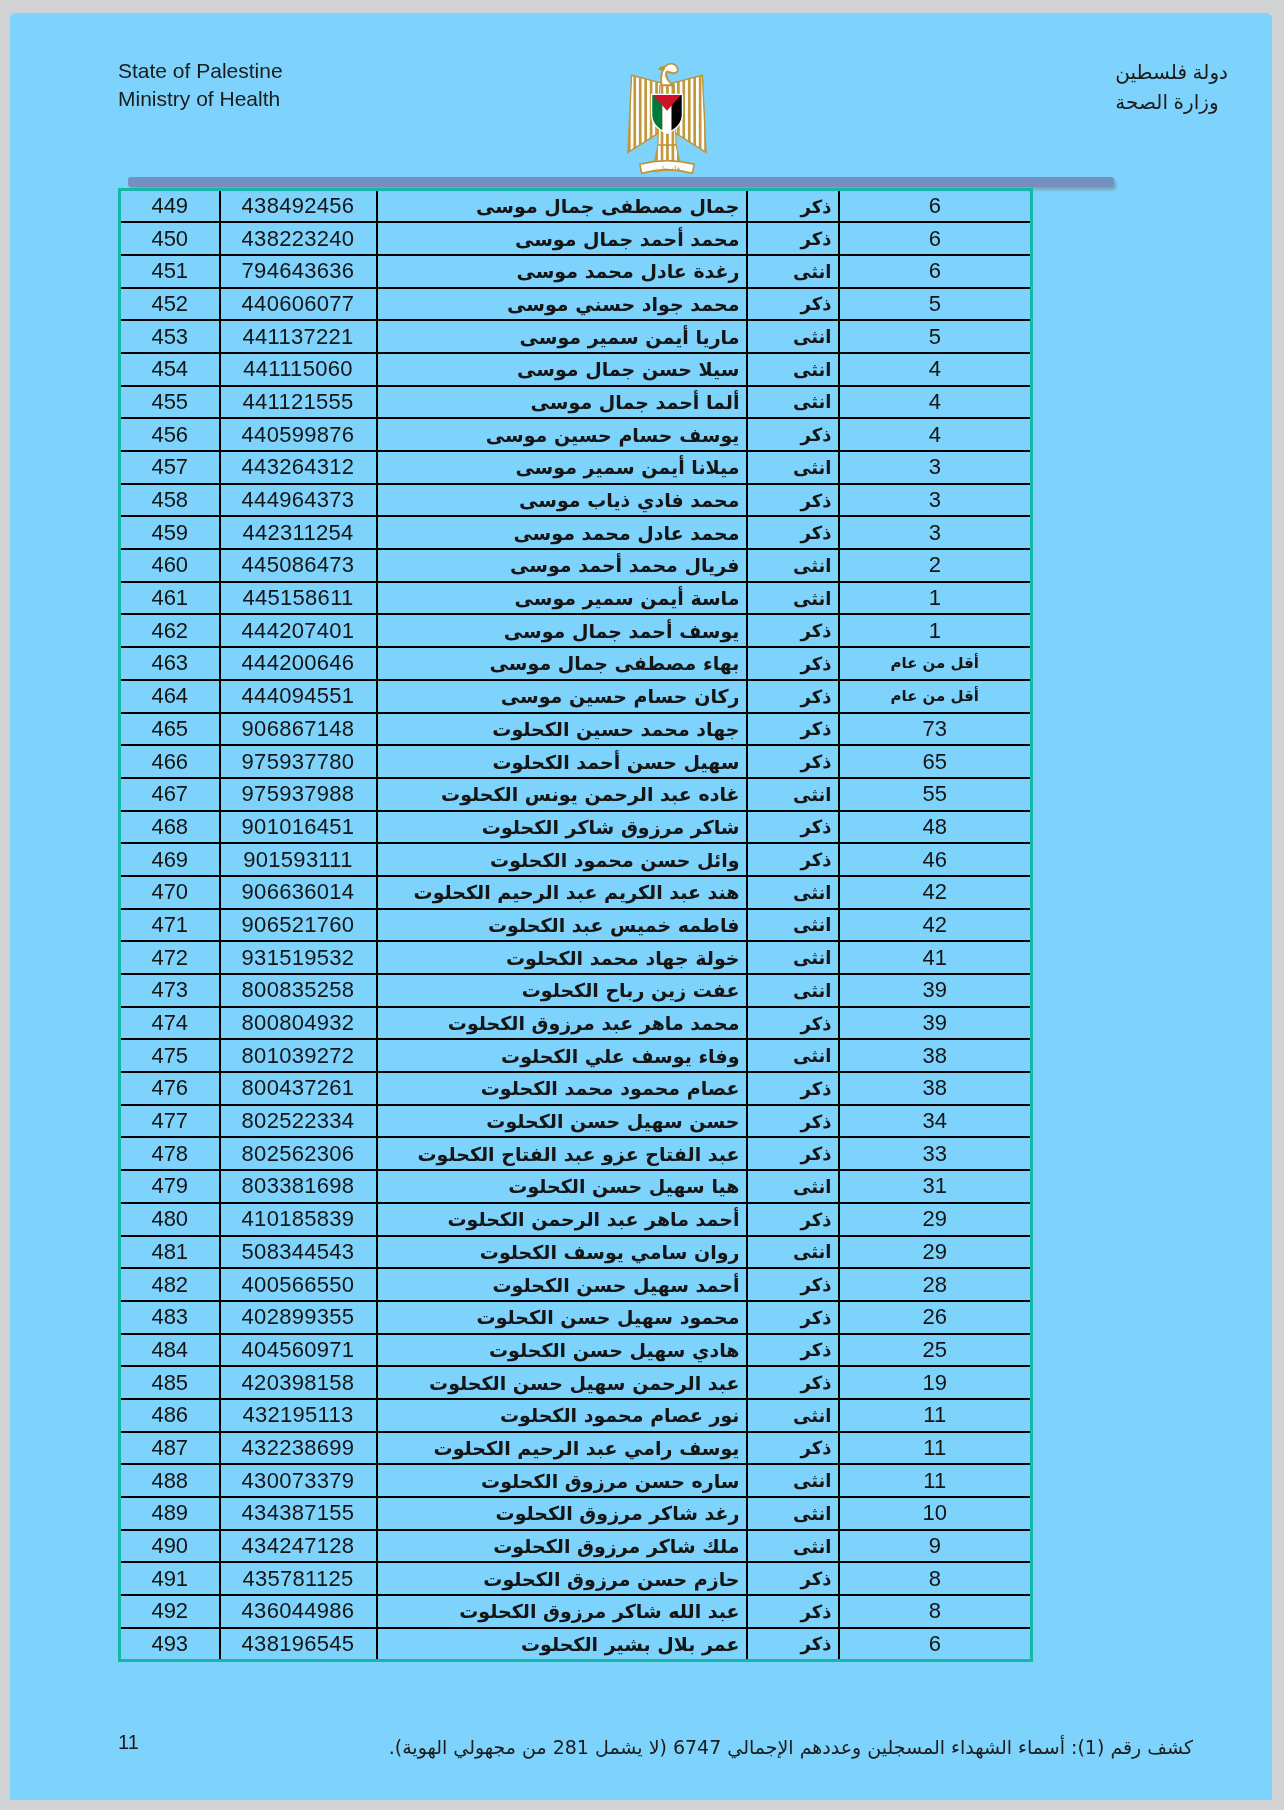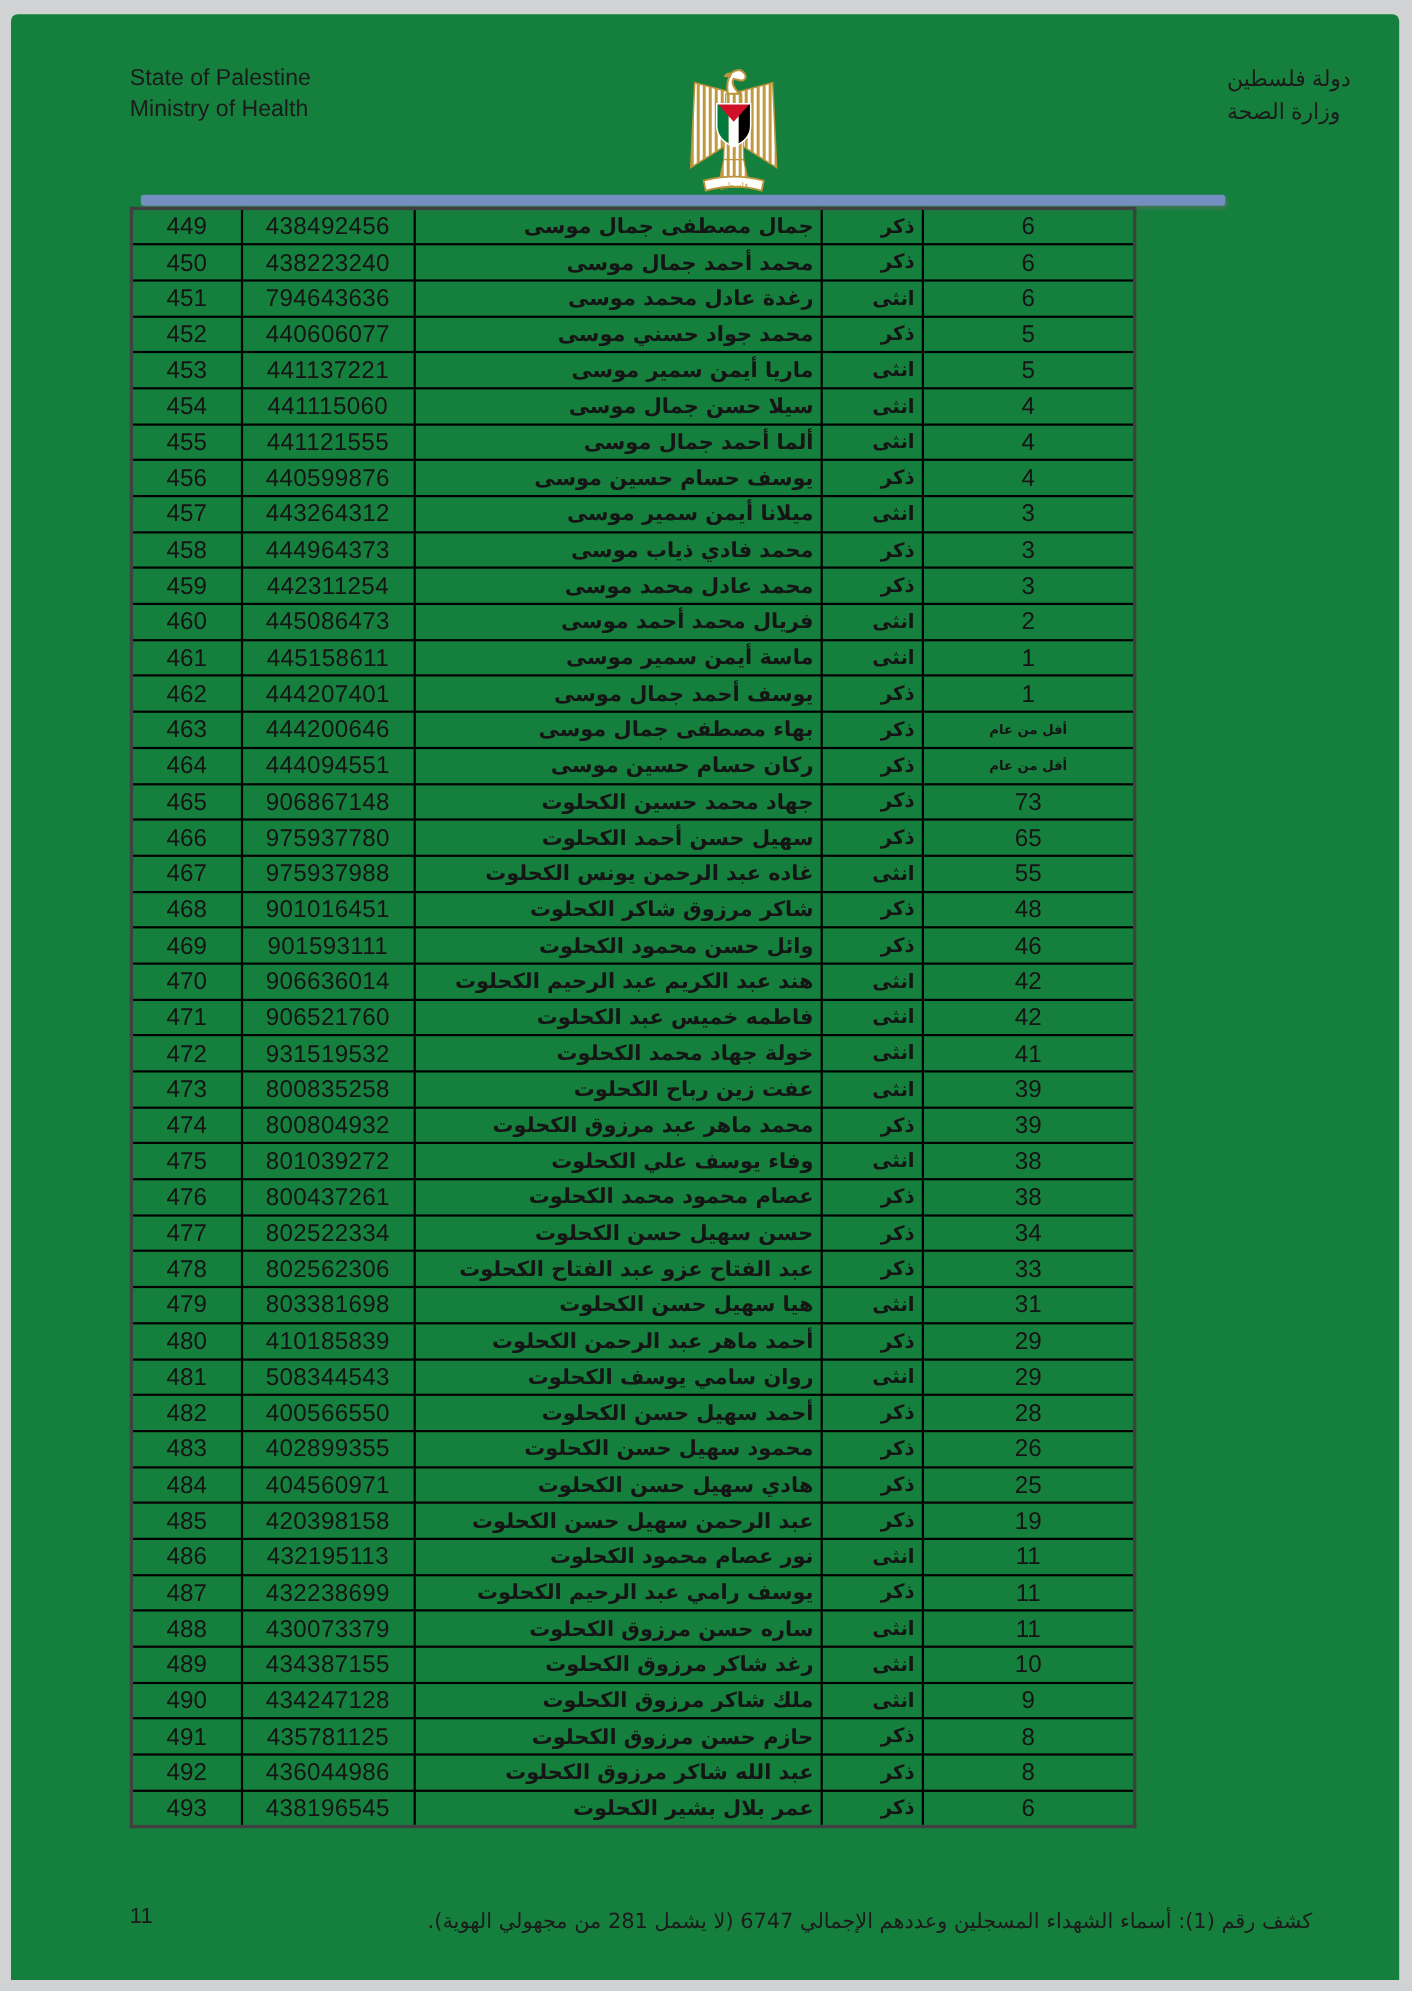--- a/index.html
+++ b/index.html
@@ -7,21 +7,21 @@
     width:1284px;height:1810px;
     background:#d1d2d4;
     font-family:"Liberation Sans","DejaVu Sans",sans-serif;
     color:#151515;
     position:relative;
     overflow:hidden;
   }
   .page{
     position:absolute;left:10px;top:13px;
     width:1262px;height:1787px;
-    background:#15803d;
+    background:#7dd3fc;
     border-radius:6px 6px 0 0;
   }
   
   .hdr-en{
     position:absolute;left:108px;top:44px;
     font-size:21px;line-height:28px;font-weight:400;color:#1b1b1b;
   }
   .hdr-ar{
     position:absolute;right:44px;top:44px;
     font-size:20px;line-height:30px;text-align:left;color:#1b1b1b;
@@ -34,36 +34,36 @@
   .accent-bar{
     position:absolute;left:118px;top:164px;width:986px;height:10px;
     background:#7590c0;border-radius:3px;
     box-shadow:2px 3px 3px rgba(110,110,110,.45);
   }
   
   table.roster{
     position:absolute;left:108px;top:175px;
     width:912px;
     border-collapse:collapse;table-layout:fixed;
-    border:3px solid #404040;
+    border:3px solid #14b8a6;
   }
   table.roster td{
     border:2px solid #000;
     padding:0 6px;
     vertical-align:middle;
     white-space:nowrap;
     overflow:hidden;
   }
   table.roster tr{height:32.7px;}
   .c-serial{text-align:center;font-size:22px;}
   .c-id{text-align:center;font-size:22px;letter-spacing:.3px;margin-top:16px;}
   .c-name{text-align:right;font-size:19px;font-weight:600;direction:rtl;font-family:"DejaVu Sans",sans-serif;}
   .c-gender{font-size:18px;font-weight:600;direction:rtl;font-family:"DejaVu Sans",sans-serif;}
   .c-age{text-align:center;font-size:22px;direction:rtl;}
-  .c-age.age-text{font-size:12px;font-weight:600;font-family:"DejaVu Sans",sans-serif;}
+  .c-age.age-text{font-size:15px;font-weight:600;font-family:"DejaVu Sans",sans-serif;}
   
   .footer-note{
     position:absolute;right:79px;top:1723px;
     font-size:19px;direction:rtl;text-align:right;color:#1b1b1b;
     font-family:"DejaVu Sans",sans-serif;
   }
   .page-number{
     position:absolute;left:108px;top:1718px;
     font-size:20px;color:#1b1b1b;
   }

